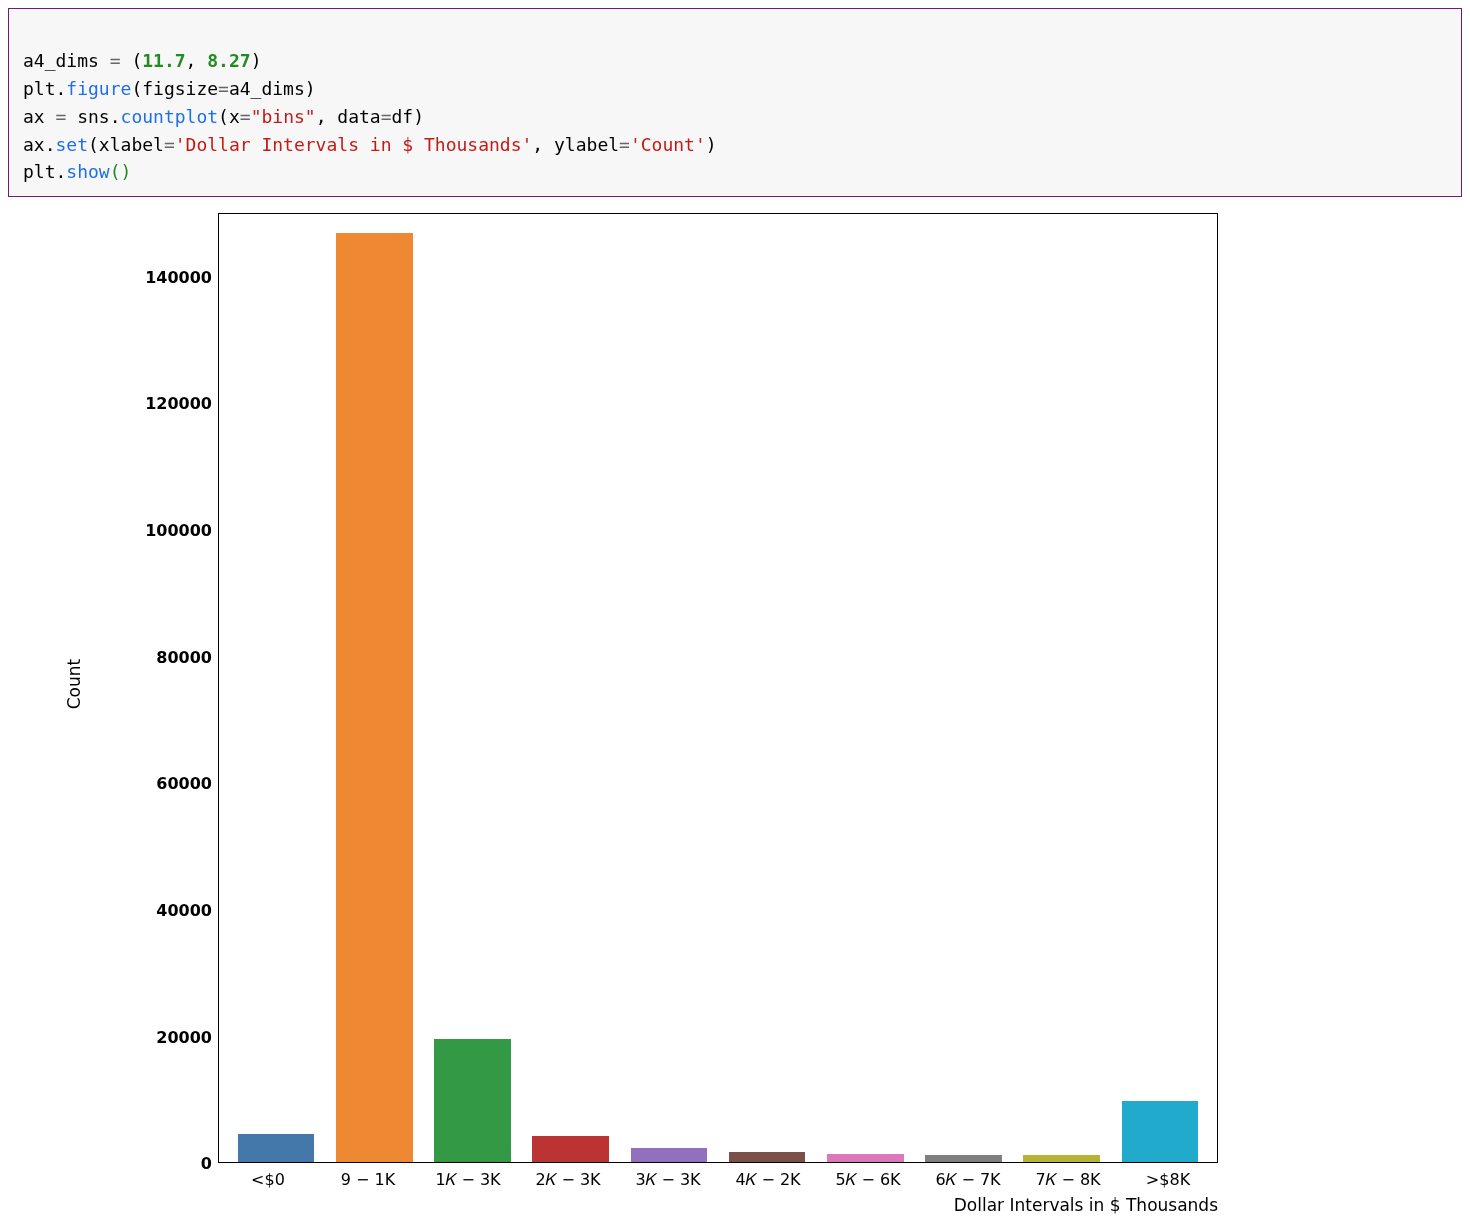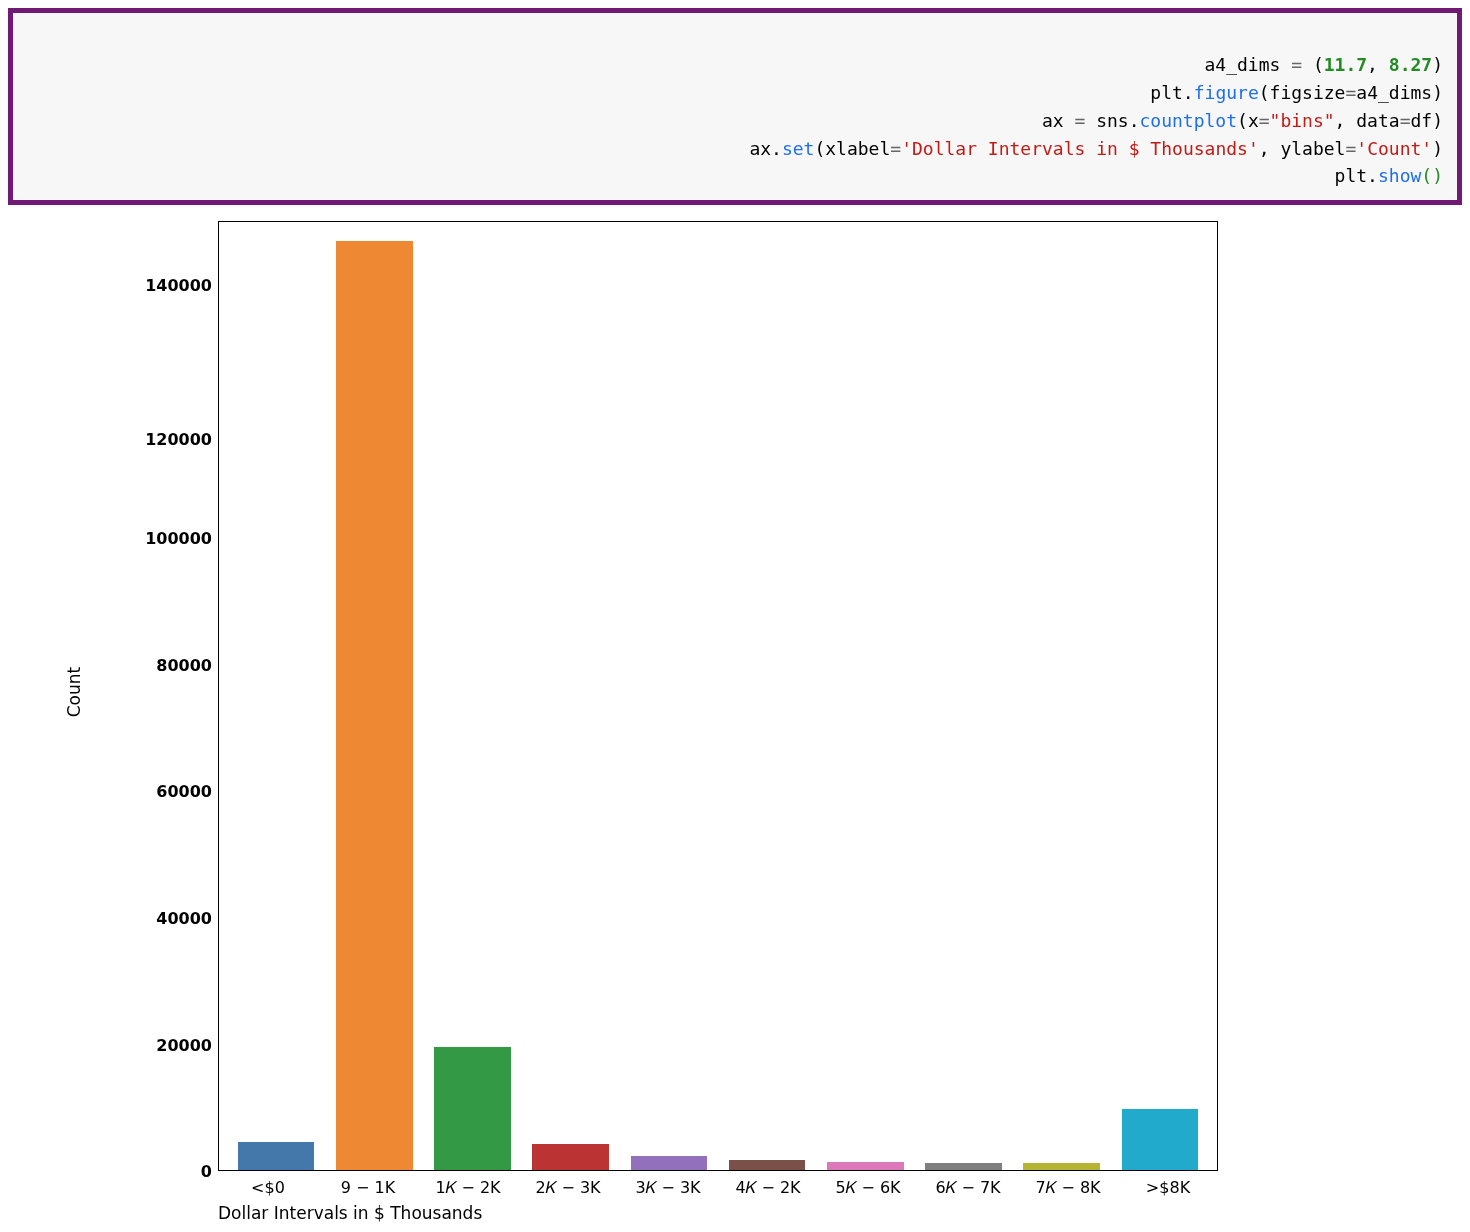--- a/index.html
+++ b/index.html
@@ -7,27 +7,26 @@
       width: 1470px;
       height: 1232px;
       background: #fff;
       font-family: "DejaVu Sans Mono", Menlo, Consolas, monospace;
       font-size: 18px;
       color: #000;
       overflow: hidden;
     }
     .code-cell {
       background: #f7f7f7;
-      border: 5px solid #701a75;
+      border: 1px solid #701a75;
       padding: 10px 14px;
       margin: 8px;
       white-space: pre;
       line-height: 1.55;
       font-size: 18px;
-      text-align: right;
     }
     .tok-var { color: #000; }
     .tok-op  { color: #666; }
     .tok-num { color: #228B22; font-weight: bold; }
     .tok-fn  { color: #1f6feb; }
     .tok-str { color: #c41a16; }
     .tok-bi  { color: #228B22; }
 
     .figure-wrap {
       margin: 12px 8px 0 8px;
@@ -113,21 +112,21 @@
       flex: 1;
       text-align: center;
       white-space: nowrap;
       font-family: "DejaVu Sans", Arial, sans-serif;
     }
     .xlabel {
       position: absolute;
       left: 190px;
       right: 10px;
       bottom: 4px;
-      text-align: left;
+      text-align: right;
       font-size: 17px;
       color: #000;
     }
   </style>
 </head>
 <body>
 
 <div class="code-cell">
 <span><span class="tok-var">a4_dims </span><span class="tok-op">=</span><span class="tok-var"> (</span><span class="tok-num">11.7</span><span class="tok-var">, </span><span class="tok-num">8.27</span><span class="tok-var">)</span></span>
 <span><span class="tok-var">plt.</span><span class="tok-fn">figure</span><span class="tok-var">(figsize</span><span class="tok-op">=</span><span class="tok-var">a4_dims)</span></span>
@@ -144,21 +143,21 @@
     </div>
 
     <div class="plot-row">
       <div class="yaxis" id="yaxis">
           <div class="ytick" style="top: 100%;">0</div>
           <div class="ytick" style="top: 86.6667%;">20000</div>
           <div class="ytick" style="top: 73.3333%;">40000</div>
           <div class="ytick" style="top: 60%;">60000</div>
           <div class="ytick" style="top: 46.6667%;">80000</div>
           <div class="ytick" style="top: 33.3333%; margin-left: 12px;">100000</div>
-          <div class="ytick" style="top: 20%; margin-top: 28px;">120000</div>
+          <div class="ytick" style="top: 20%;">120000</div>
           <div class="ytick" style="top: 6.66667%;">140000</div>
         </div>
       <div class="plot-area">
         <div class="bars" id="bars">
             <div class="bar-slot">
               <div class="bar" style="height: 3%; background: rgb(68, 119, 170);"></div>
             </div>
             <div class="bar-slot">
               <div class="bar" style="height: 98%; background: rgb(238, 136, 51);"></div>
             </div>
@@ -186,21 +185,21 @@
             <div class="bar-slot">
               <div class="bar" style="height: 6.46667%; background: rgb(34, 170, 204);"></div>
             </div>
           </div>
       </div>
     </div>
 
     <div class="xaxis" id="xaxis">
         <div class="xtick">&lt;$0</div>
         <div class="xtick">9 − 1K</div>
-        <div class="xtick">1𝐾 − 2K</div>
+        <div class="xtick">1𝐾 − 3K</div>
         <div class="xtick">2𝐾 − 3K</div>
         <div class="xtick">3𝐾 − 3K</div>
         <div class="xtick">4𝐾 − 2K</div>
         <div class="xtick">5𝐾 − 6K</div>
         <div class="xtick">6𝐾 − 7K</div>
         <div class="xtick">7𝐾 − 8K</div>
         <div class="xtick">&gt;$8K</div>
       </div>
 
     <div class="xlabel">Dollar Intervals in $ Thousands</div>

